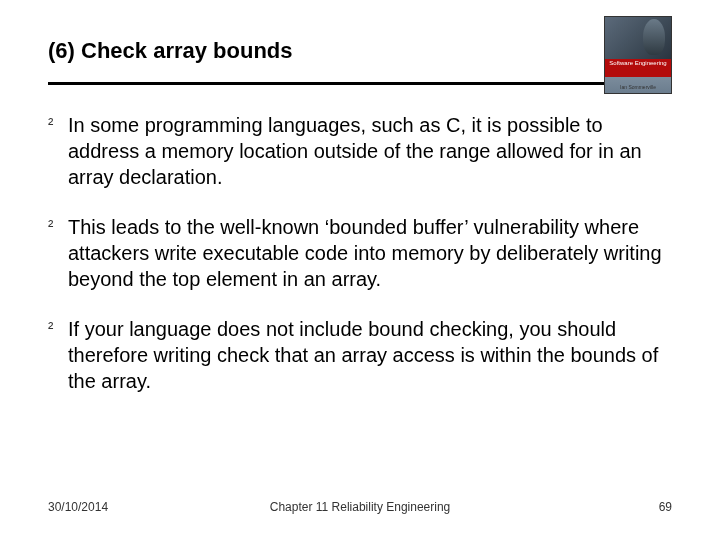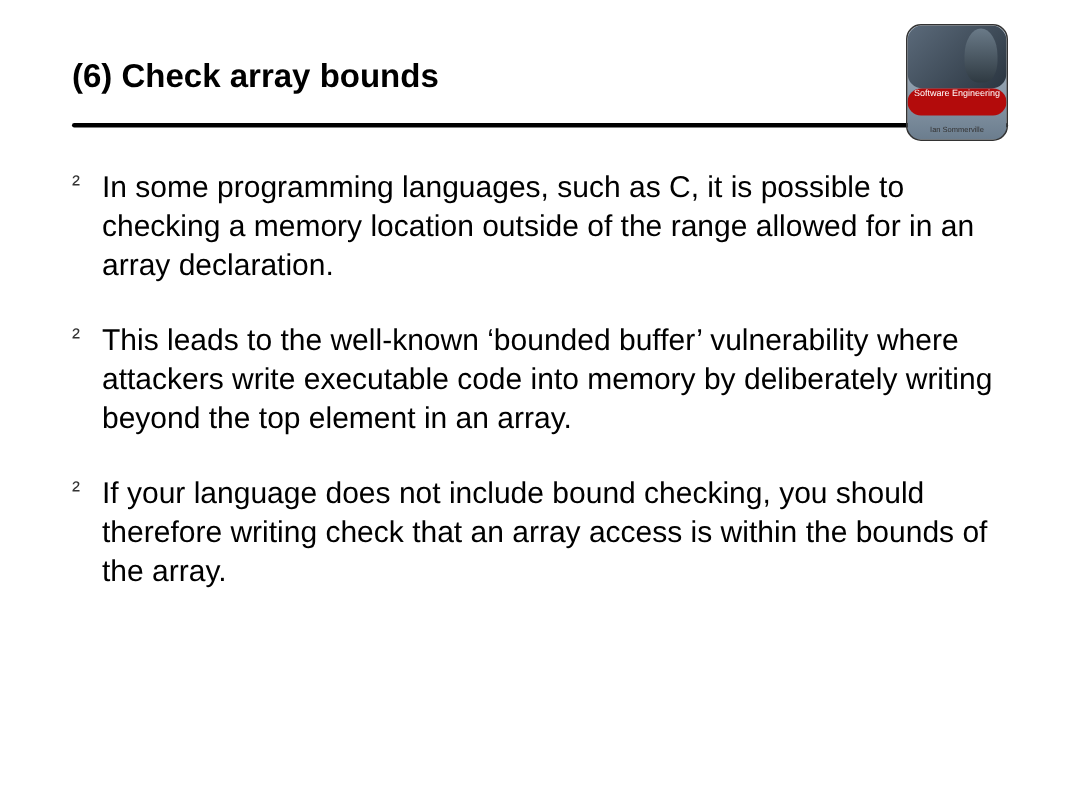--- a/index.html
+++ b/index.html
@@ -1,15 +1,15 @@
 <!DOCTYPE html>
 <html><head>
 <meta charset="utf-8">
 <style>
-  * { margin: 0; padding: 0; box-sizing: border-box; border-radius: 10px; }
+  * { margin: 0; padding: 0; box-sizing: border-box; }
   html, body { width: 720px; height: 540px; font-family: Arial, Helvetica, sans-serif; background: #fff; }
   .slide { position: relative; width: 720px; height: 540px; background: #fff; }
   .header { position: relative; padding: 38px 48px 0 48px; }
   .title { font-size: 22px; font-weight: bold; color: #000; }
   .divider { position: absolute; left: 48px; right: 48px; top: 82px; height: 3px; background: #000; }
   .book-cover { position: absolute; top: 16px; right: 48px; width: 68px; height: 78px; background: linear-gradient(#b8c4d0, #6b7d8e); border: 1px solid #333; overflow: hidden; }
   .book-cover .bg1 { position: absolute; top: 0; left: 0; right: 0; height: 42px; background: linear-gradient(135deg, #5b6a7a, #2a3540); }
   .book-cover .gherkin { position: absolute; top: 2px; right: 6px; width: 22px; height: 36px; background: linear-gradient(#6a7a88, #2f3a42); border-radius: 50% 50% 40% 40%; }
   .book-cover .stripe { position: absolute; left: 0; right: 0; bottom: 16px; height: 18px; background: #b30b0b; color: #fff; font-size: 6px; line-height: 9px; text-align: center; padding-top: 0; }
   .book-cover .author { position: absolute; left: 0; right: 0; bottom: 3px; color: #333; font-size: 5px; text-align: center; }
@@ -33,25 +33,30 @@
   <div class="book-cover">
     <div class="bg1"></div>
     <div class="gherkin"></div>
     <div class="stripe">Software Engineering</div>
     <div class="author">Ian Sommerville</div>
   </div>
 
   <div class="content">
     <div class="bullet">
       <span class="sym">²</span>
-      <span class="txt">In some programming languages, such as C, it is possible to checking a memory location outside of the range allowed for in an array declaration.</span>
+      <span class="txt">In some programming languages, such as C, it is possible to address a memory location outside of the range allowed for in an array declaration.</span>
     </div>
     <div class="bullet">
       <span class="sym">²</span>
       <span class="txt">This leads to the well-known ‘bounded buffer’ vulnerability where attackers write executable code into memory by deliberately writing beyond the top element in an array.</span>
     </div>
     <div class="bullet">
       <span class="sym">²</span>
       <span class="txt">If your language does not include bound checking, you should therefore writing check that an array access is within the bounds of the array.</span>
     </div>
   </div>
 
+  <div class="footer">
+    <span class="date">30/10/2014</span>
+    <span class="chapter">Chapter 11 Reliability Engineering</span>
+    <span class="pagenum">69</span>
+  </div>
 </div>
 
 </body></html>

